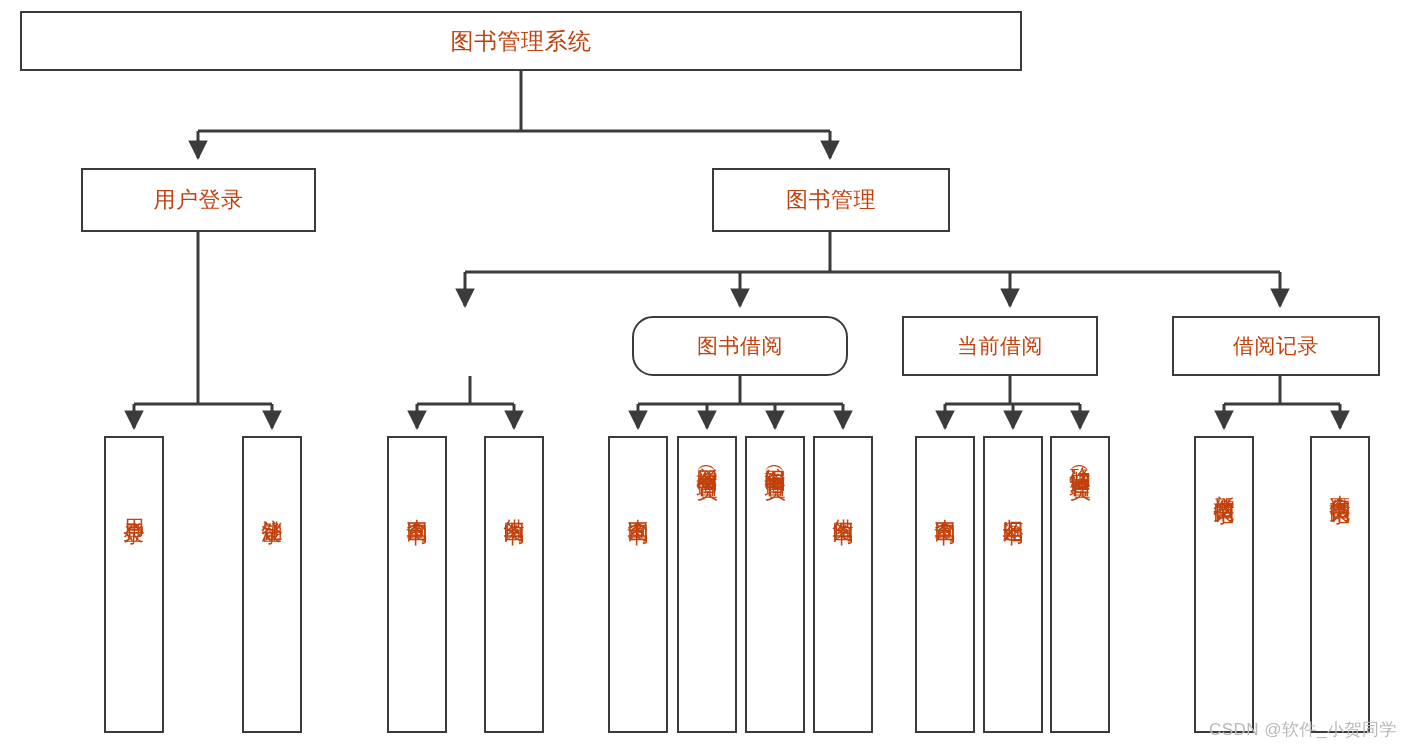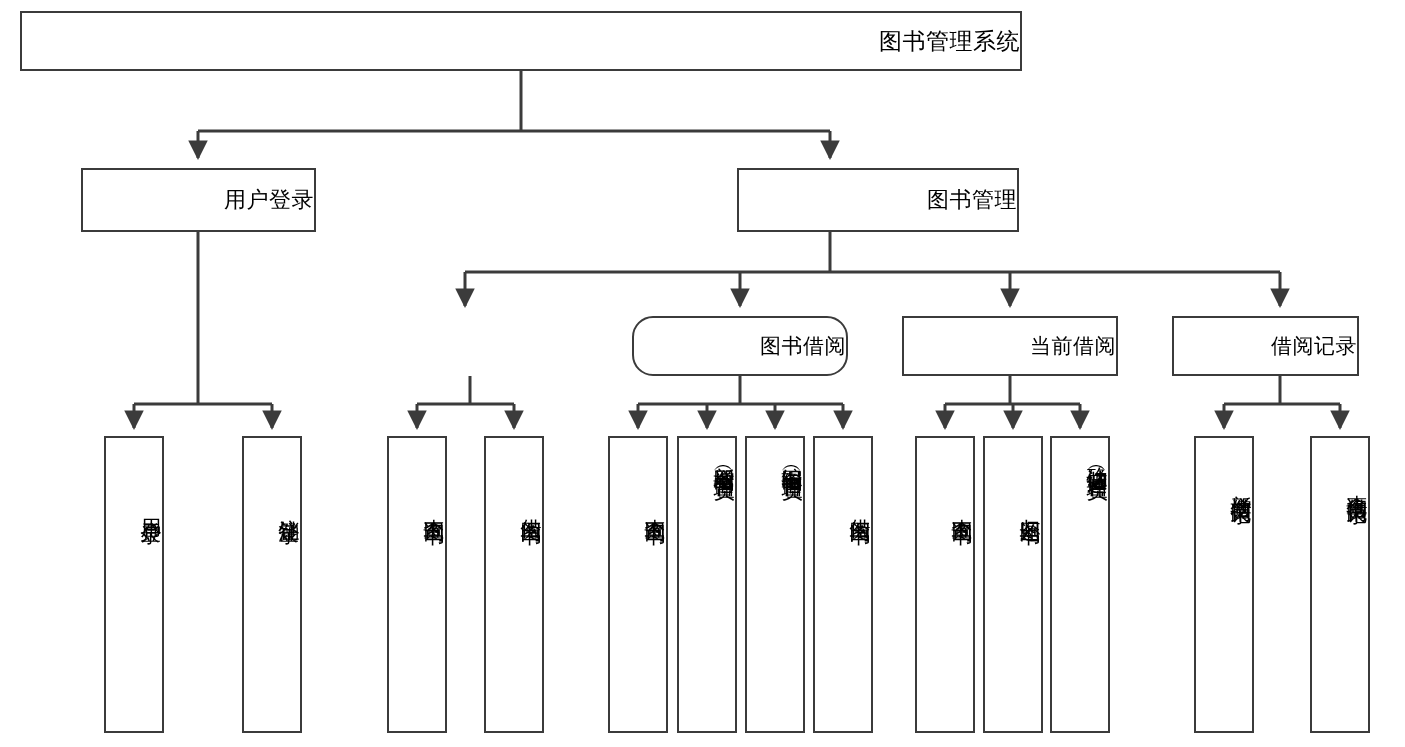--- a/index.html
+++ b/index.html
@@ -25,22 +25,22 @@
     height: 747px;
     pointer-events: none;
   }
   .node {
     position: absolute;
     box-sizing: border-box;
     background: #ffffff;
     border: 2px solid #3b3b3b;
     display: flex;
     align-items: center;
-    justify-content: flex-end;
-    color: #000000;
+    justify-content: center;
+    color: #c2410c;
   }
   .node-label {
     display: block;
     text-align: center;
     line-height: 1.22;
     letter-spacing: 0.5px;
   }
   .level-root .node-label { font-size: 23px; }
   .level-2 .node-label  { font-size: 22px; }
   .level-3 .node-label  { font-size: 21px; }
@@ -128,34 +128,34 @@
   </svg>
 
   <div class="node level-root" style="left:20px; top:11px; width:1002px; height:60px;">
     <span class="node-label">图书管理系统</span>
   </div>
 
   <div class="node level-2" style="left:81px; top:168px; width:235px; height:64px;">
     <span class="node-label">用户登录</span>
   </div>
 
-  <div class="node level-2" style="left:712px; top:168px; width:282px; height:64px;margin-left:25px;">
+  <div class="node level-2" style="left:712px; top:168px; width:238px; height:64px;">
     <span class="node-label">图书管理</span>
   </div>
 
 
   <div class="node level-3" style="left:632px; top:316px; width:216px; height:60px;border-radius:21px;">
     <span class="node-label">图书借阅</span>
   </div>
 
-  <div class="node level-3" style="left:902px; top:316px; width:216px; height:60px;">
+  <div class="node level-3" style="left:902px; top:316px; width:196px; height:60px;">
     <span class="node-label">当前借阅</span>
   </div>
 
-  <div class="node level-3" style="left:1172px; top:316px; width:187px; height:60px;">
+  <div class="node level-3" style="left:1172px; top:316px; width:208px; height:60px;">
     <span class="node-label">借阅记录</span>
   </div>
 
   <div class="node vertical tall" style="left:104px; top:436px; width:60px; height:297px;">
     <span class="node-label">用户登录</span>
   </div>
 
   <div class="node vertical tall" style="left:242px; top:436px; width:60px; height:297px;">
     <span class="node-label">注销登录</span>
   </div>
@@ -197,14 +197,15 @@
   </div>
 
   <div class="node vertical mid" style="left:1194px; top:436px; width:60px; height:297px;">
     <span class="node-label">新增借阅记录</span>
   </div>
 
   <div class="node vertical mid" style="left:1310px; top:436px; width:60px; height:297px;">
     <span class="node-label">查询借阅记录</span>
   </div>
 
+  <div class="watermark">CSDN @软件_小贺同学</div>
 
 </div>
 
 </body></html>

